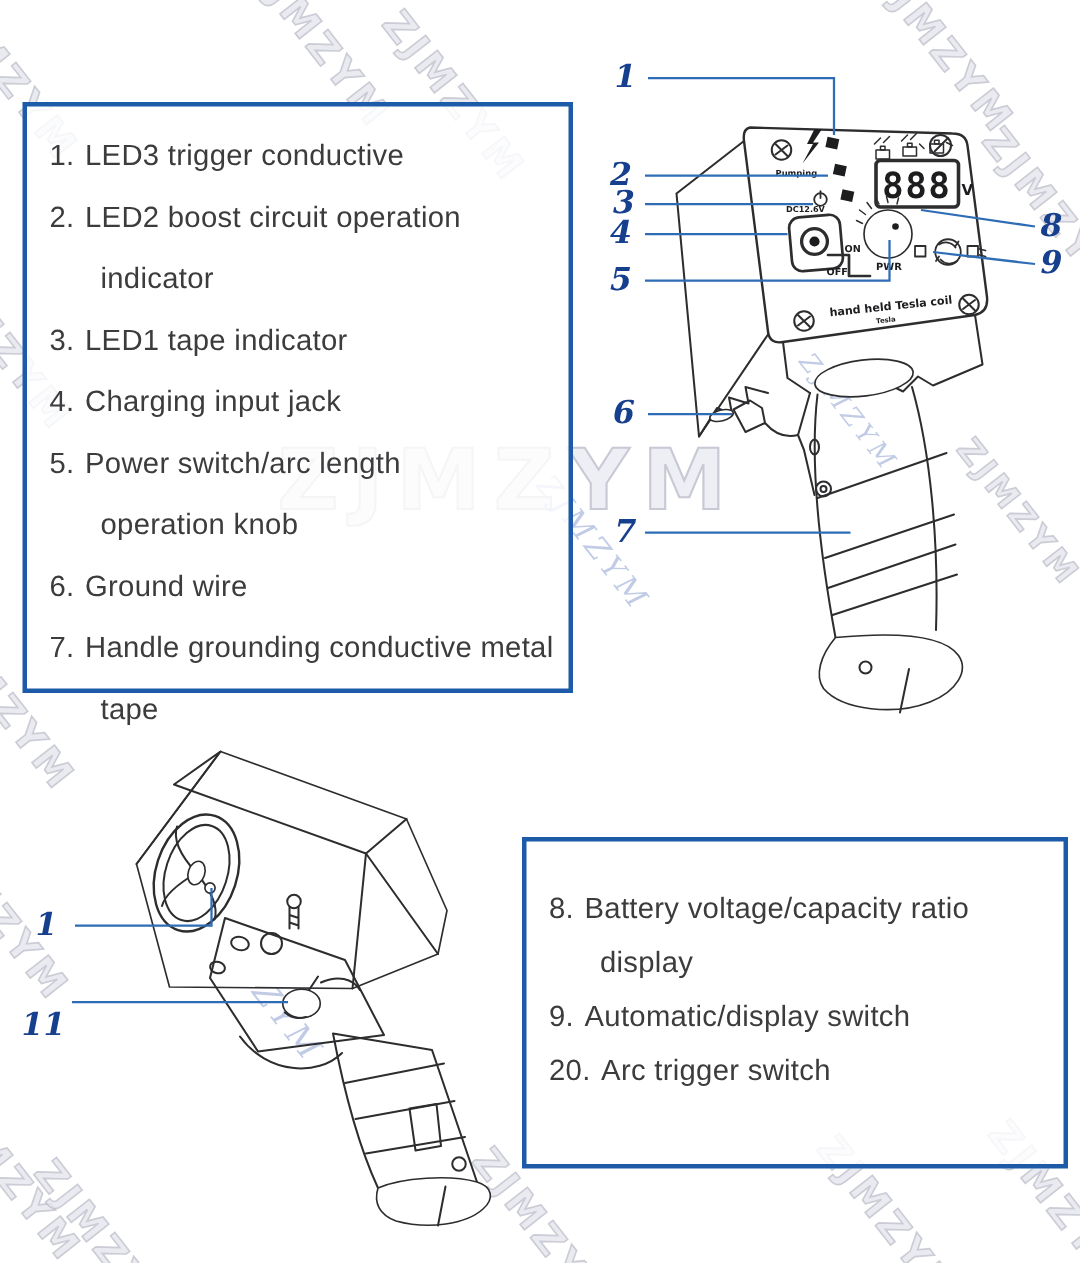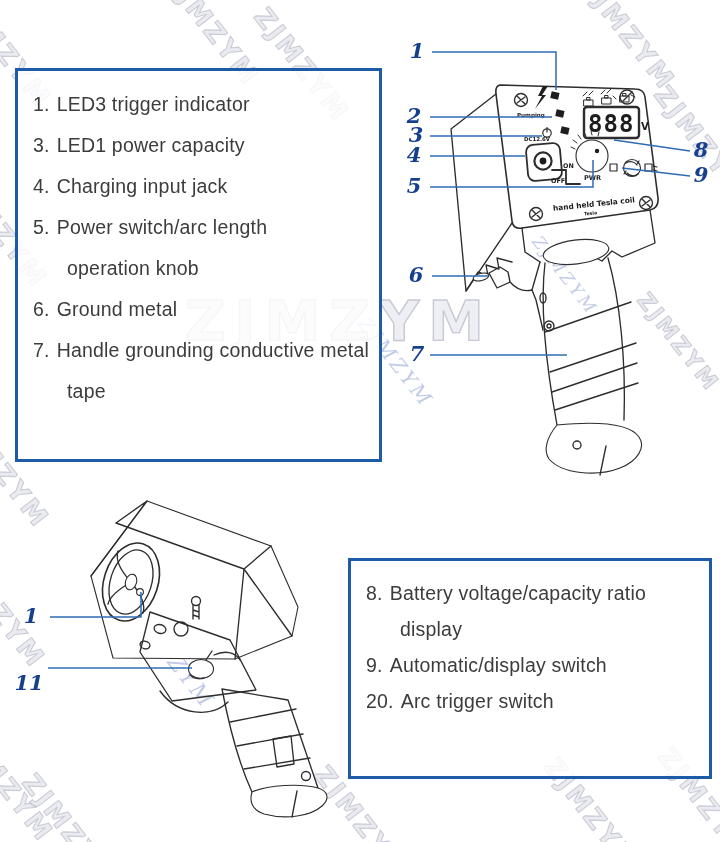--- a/index.html
+++ b/index.html
@@ -202,30 +202,31 @@
   <span class="callout" style="left:414px;top:187px">5</span>
   <span class="callout" style="left:416px;top:276px">6</span>
   <span class="callout" style="left:417px;top:355px">7</span>
   <span class="callout" style="left:701px;top:151px">8</span>
   <span class="callout" style="left:701px;top:176px">9</span>
   <span class="callout" style="left:31px;top:617px">1</span>
   <span class="callout" style="left:29px;top:684px">11</span>
 
   <div class="legend" id="legend-top" style="left:15px;top:68px;width:367px;height:394px">
     <div class="legend-inner">
-      <div class="legend-item"><span class="num">1.</span><span>LED3 trigger indicator</span></div>
-      <div class="legend-item"><span class="num">3.</span><span>LED1 power capacity</span></div>
+      <div class="legend-item"><span class="num">1.</span><span>LED3 trigger conductive</span></div>
+      <div class="legend-item" style="max-width:300px"><span class="num">2.</span><span>LED2 boost circuit operation indicator</span></div>
+      <div class="legend-item"><span class="num">3.</span><span>LED1 tape indicator</span></div>
       <div class="legend-item"><span class="num">4.</span><span>Charging input jack</span></div>
       <div class="legend-item" style="max-width:280px"><span class="num">5.</span><span>Power switch/arc length operation knob</span></div>
-      <div class="legend-item"><span class="num">6.</span><span>Ground metal</span></div>
+      <div class="legend-item"><span class="num">6.</span><span>Ground wire</span></div>
       <div class="legend-item" style="max-width:310px"><span class="num">7.</span><span>Handle grounding conductive metal tape</span></div>
     </div>
   </div>
 
   <div class="legend" id="legend-bottom" style="left:348px;top:558px;width:364px;height:221px">
-    <div class="legend-inner" style="padding-top:14px">
+    <div class="legend-inner" style="padding-top:27px">
       <div class="legend-item" style="max-width:316px"><span class="num">8.</span><span>Battery voltage/capacity ratio display</span></div>
       <div class="legend-item"><span class="num">9.</span><span>Automatic/display switch</span></div>
       <div class="legend-item"><span class="num">20.</span><span>Arc trigger switch</span></div>
     </div>
   </div>
 
 </div>
 
 </body></html>

